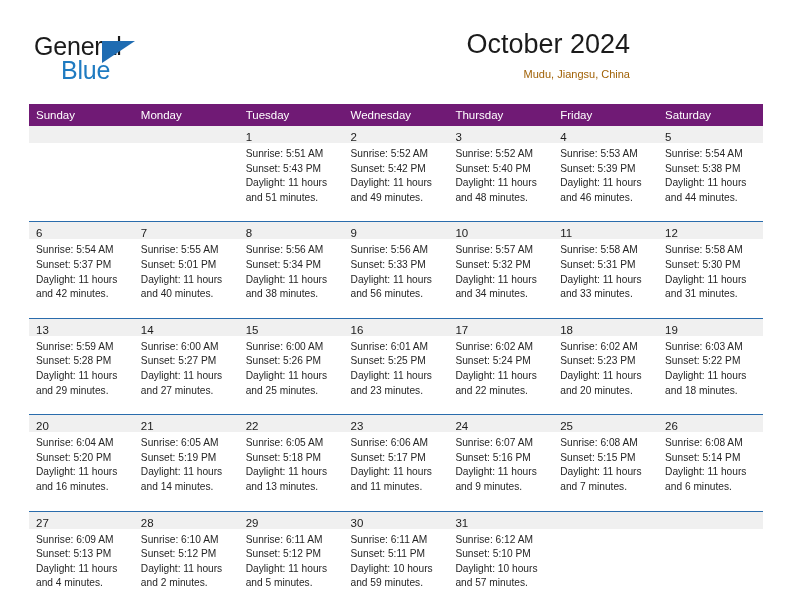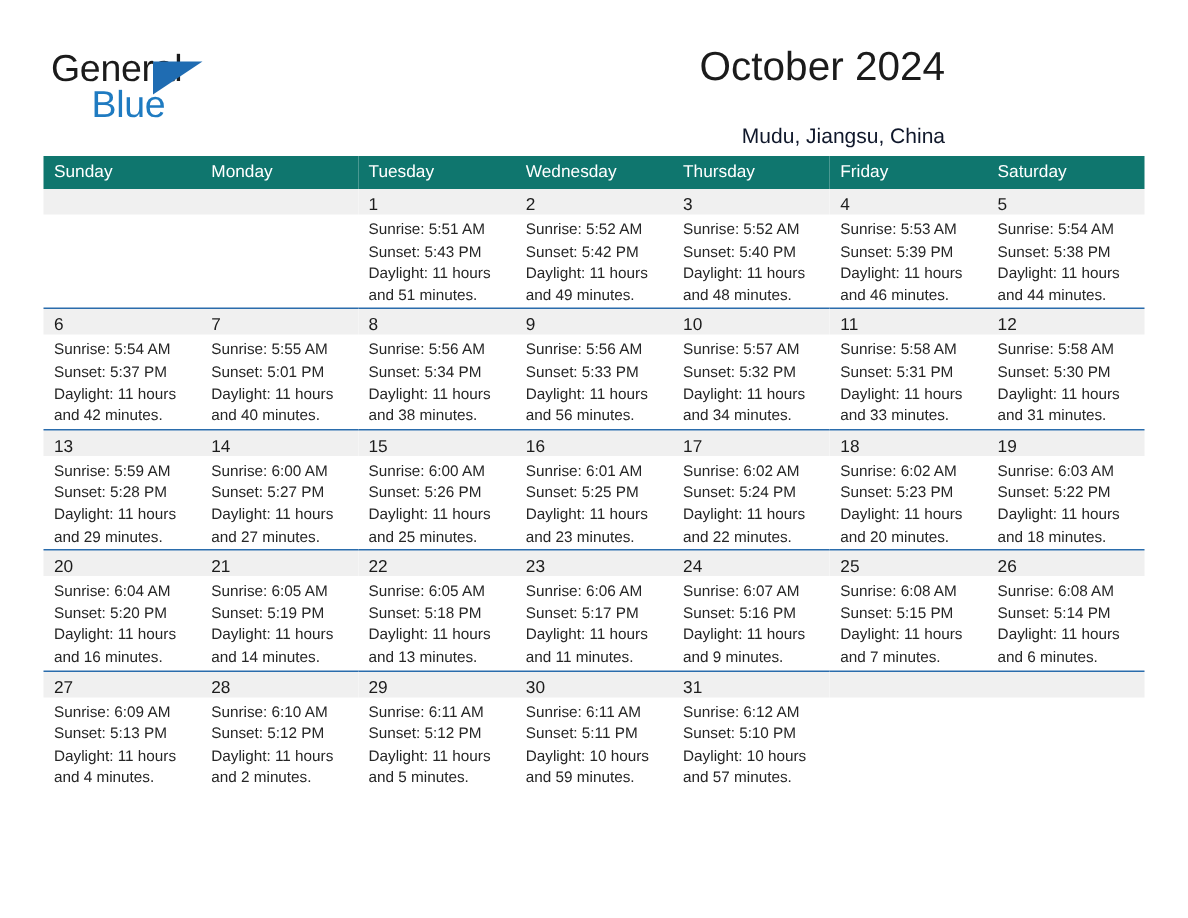--- a/index.html
+++ b/index.html
@@ -77,40 +77,40 @@
   }
   .cal-title {
     font-size: 27px;
     color: #1b1b1b;
     font-weight: 400;
     line-height: 32px;
     white-space: nowrap;
     text-align: right;
   }
   .cal-subtitle {
-    font-size: 14px;
-    color: #0f172a;
+    font-size: 11px;
+    color: #a16207;
     font-weight: 400;
     line-height: 20px;
-    margin-top: 20px;
+    margin-top: 4px;
     white-space: nowrap;
   }
 
   
   .calendar {
     position: absolute;
     left: 29px;
     top: 104px;
     width: 734px;
     border-collapse: collapse;
     table-layout: fixed;
   }
 
   .calendar th {
-    background: #0f766e;
+    background: #701a75;
     color: #ffffff;
     font-size: 11.5px;
     font-weight: 400;
     text-align: left;
     padding: 5px 0 5px 7px;
     height: 11px;
     vertical-align: middle;
     border: none;
   }
 
@@ -133,21 +133,21 @@
     padding: 1px 0 0 7px;
     box-sizing: border-box;
   }
   .daynum {
     font-size: 11.5px;
     color: #1b1b1b;
     line-height: 15px;
   }
 
   .daybody {
-    padding: 4px 5px 0 7px;
+    padding: 4px 5px 16px 7px;
   }
   .dayline {
     font-size: 10.2px;
     color: #262626;
     line-height: 14.6px;
     white-space: nowrap;
   }
 </style>
 </head>
 <body>

